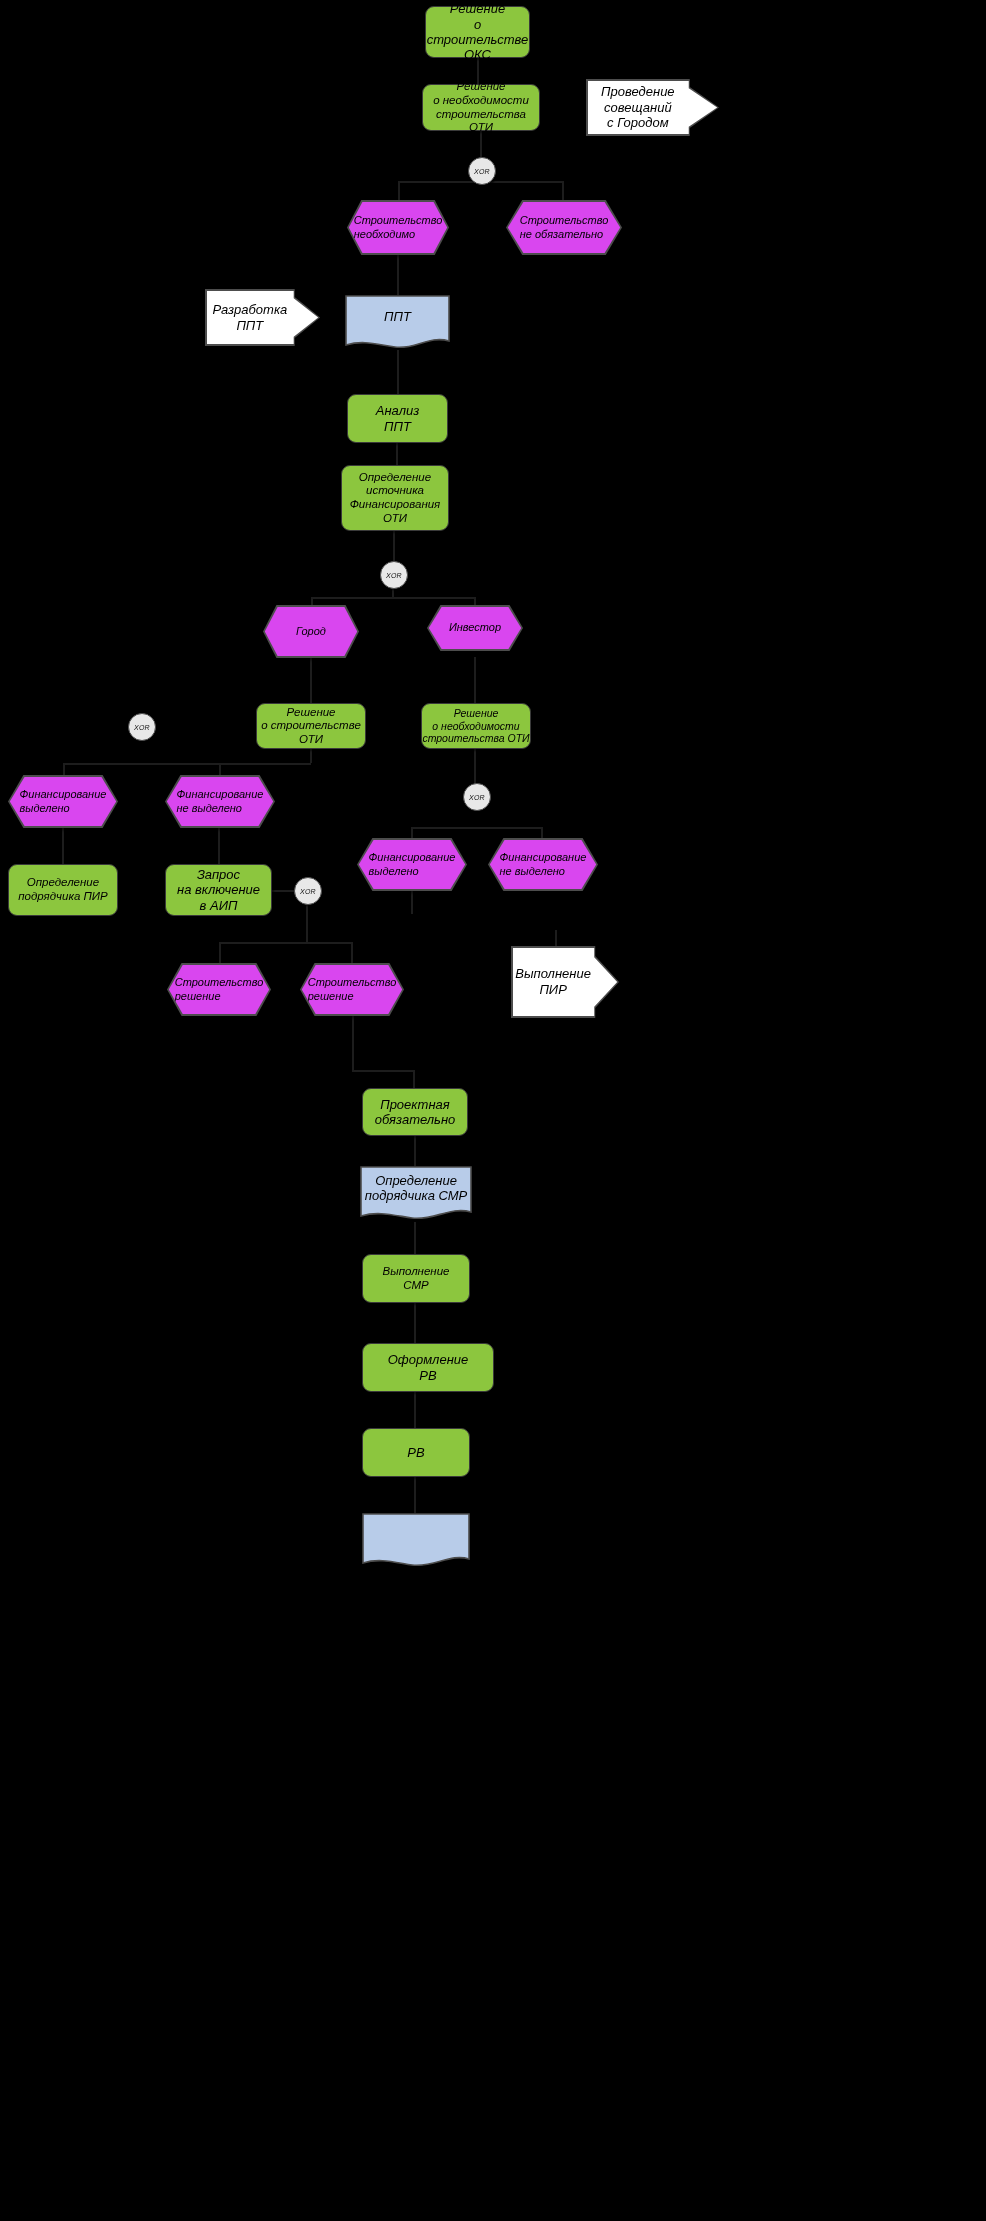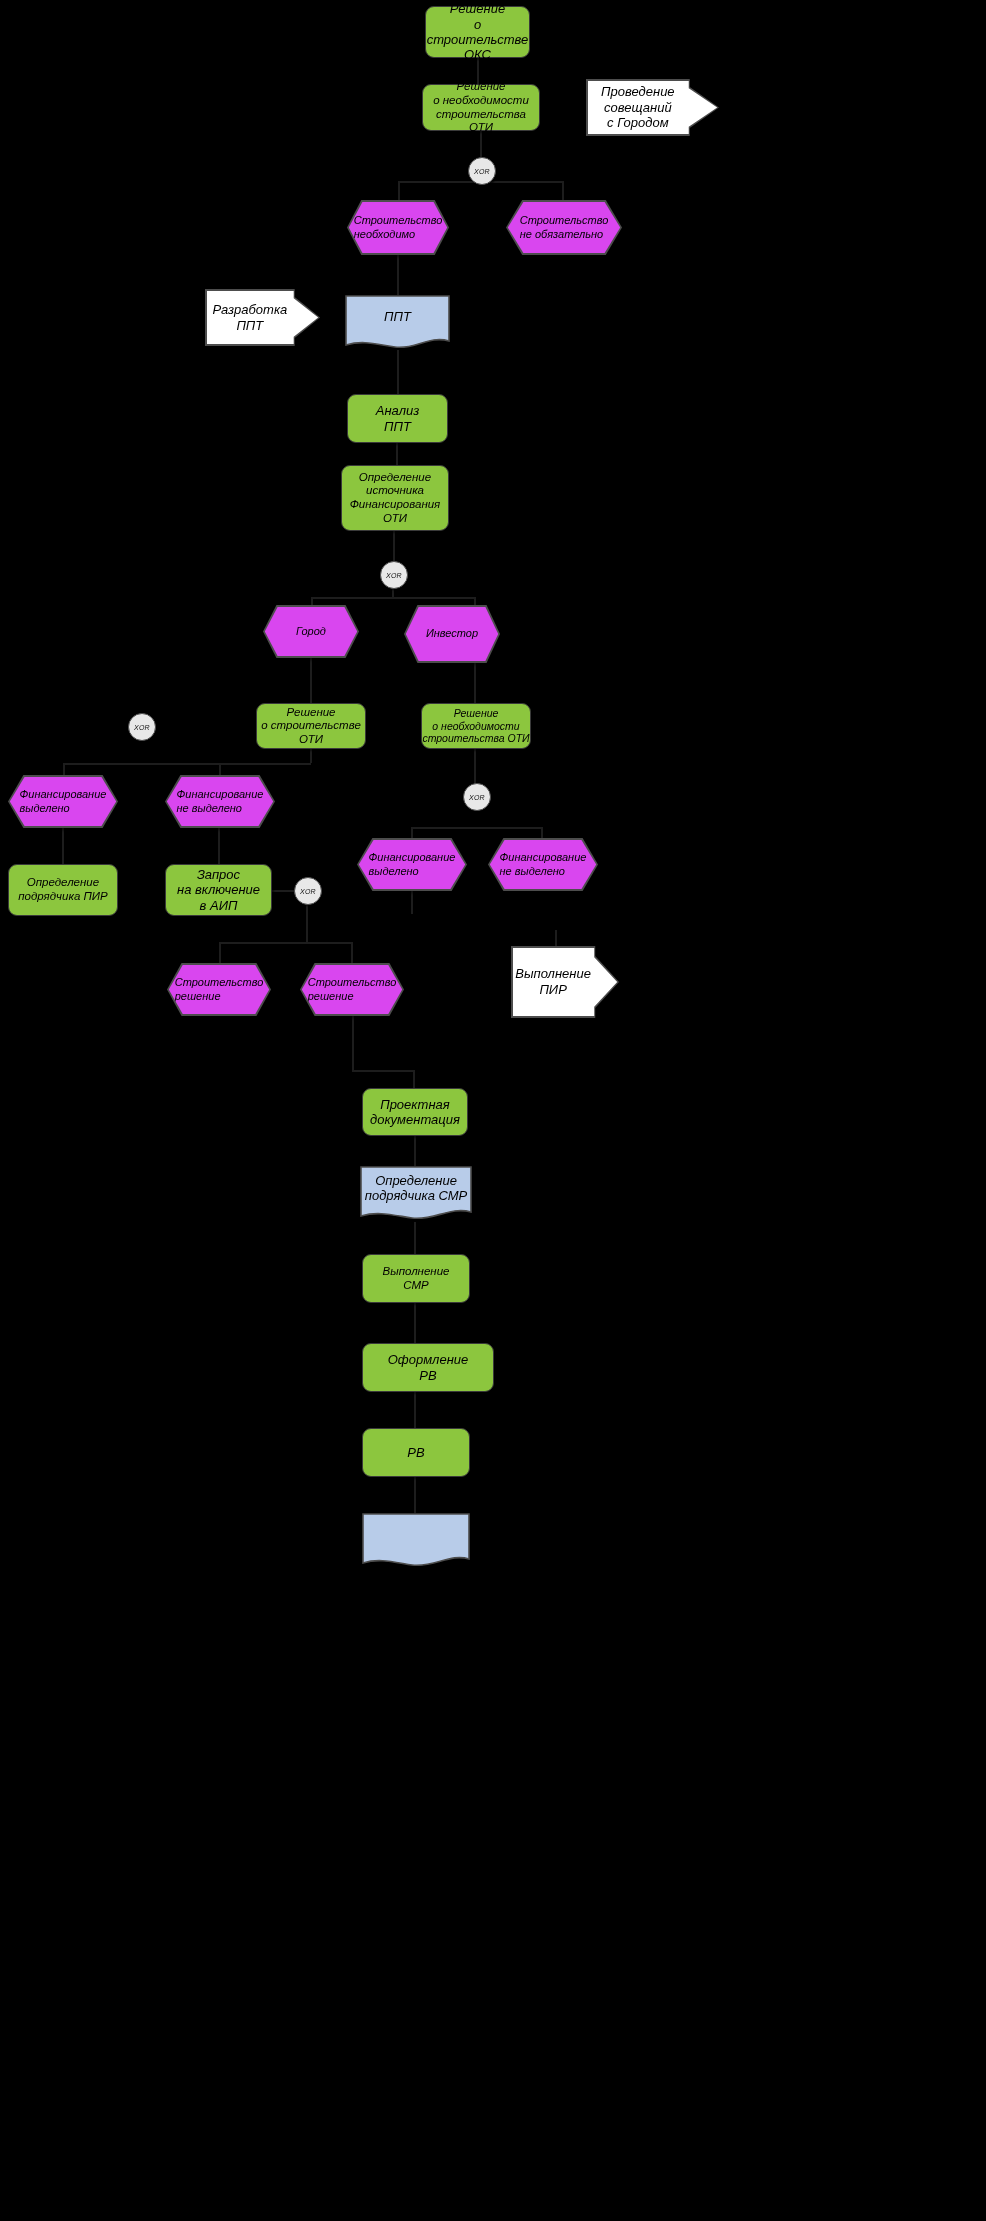--- a/index.html
+++ b/index.html
@@ -234,21 +234,21 @@
 Финансирования
 ОТИ</div>
 
   <div class="xor" style="left:380px; top:561px;">XOR</div>
 
   <div class="hexwrap" style="left:263px; top:605px; width:96px; height:53px;">
     <div class="hex-outer"></div>
     <div class="hex-inner">Город</div>
   </div>
 
-  <div class="hexwrap" style="left:404px; top:605px; width:96px; height:58px;">
+  <div class="hexwrap" style="left:427px; top:605px; width:96px; height:46px;">
     <div class="hex-outer"></div>
     <div class="hex-inner">Инвестор</div>
   </div>
 
   <div class="node proc" style="left:256px; top:703px; width:110px; height:46px; font-size:11.5px;">Решение
 о строительстве
 ОТИ</div>
 
   <div class="node proc" style="left:421px; top:703px; width:110px; height:46px; font-size:10.5px;">Решение
 о необходимости
@@ -304,21 +304,21 @@
   </div>
 
   <div class="arrowwrap" style="left:511px; top:946px; width:108px; height:72px;">
     <div class="arrow-outer"></div>
     <div class="arrow-inner"></div>
     <div class="arrow-label">Выполнение
 ПИР</div>
   </div>
 
   <div class="node proc" style="left:362px; top:1088px; width:106px; height:48px;">Проектная
-документация</div>
+обязательно</div>
 
   <div class="node docshape" style="left:360px; top:1166px; width:112px; height:56px;">
     <svg class="doc-svg" viewBox="0 0 112 56" preserveAspectRatio="none">
       <path d="M1,1 L111,1 L111,46 C90,40 74,55 52,52 C32,49 18,45 1,50 Z" fill="#B8CCE9" stroke="#4d4d4d" stroke-width="1.6"></path>
     </svg>
     <div class="doc-label">Определение
 подрядчика СМР</div>
   </div>
 
   <div class="node proc" style="left:362px; top:1254px; width:108px; height:49px; font-size:11.5px;">Выполнение

